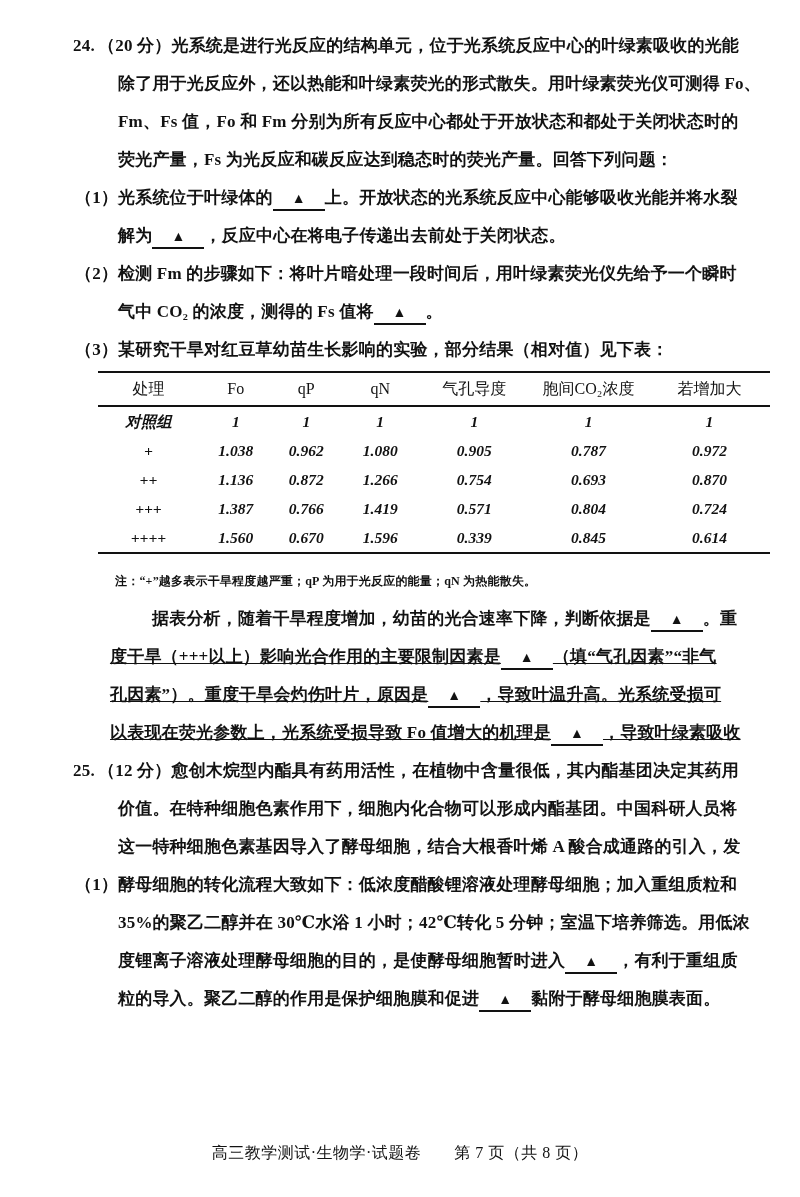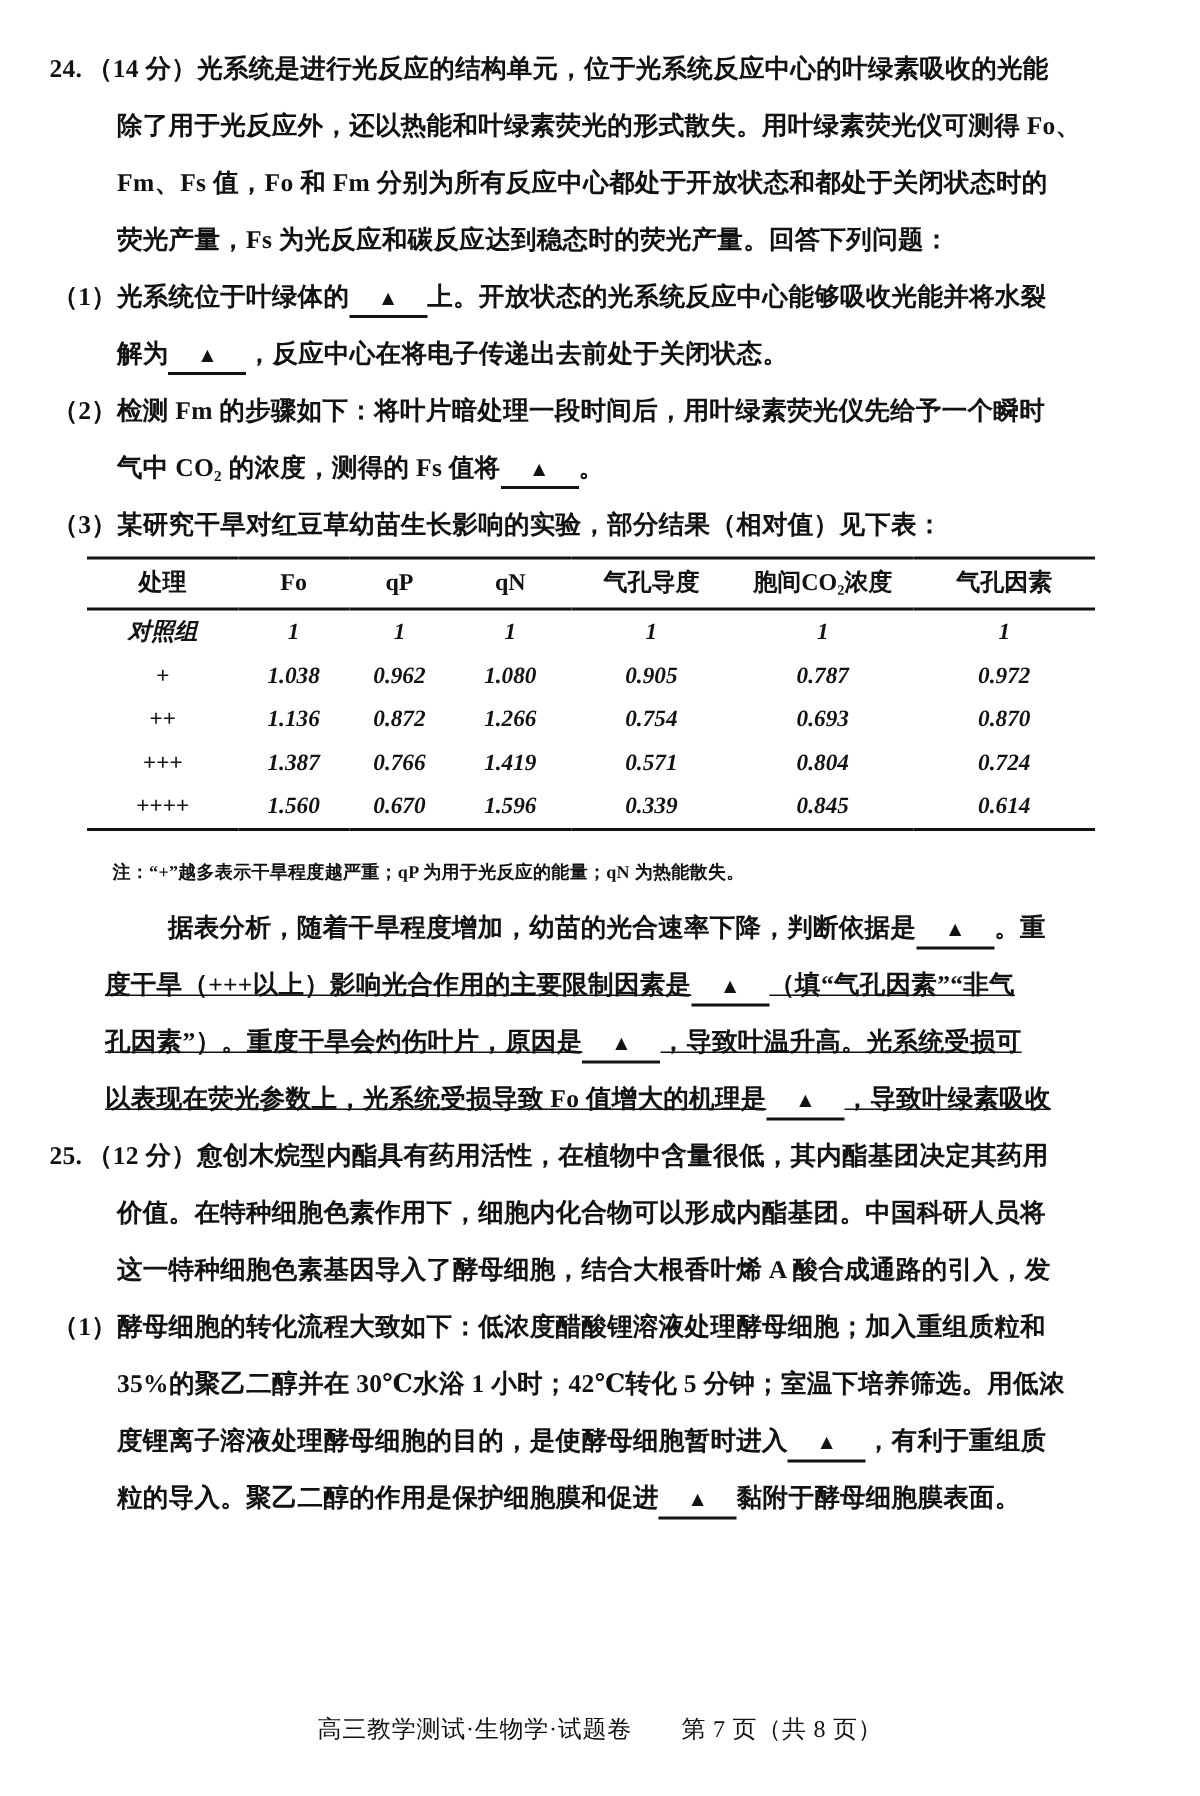--- a/index.html
+++ b/index.html
@@ -5,21 +5,21 @@
   html,body{margin:0;padding:0;}
   body{
     width:800px;height:1197px;
     background:#ffffff;
     color:#121212;
     font-family:"Liberation Serif","DejaVu Serif",serif;
     font-weight:600;
     overflow:hidden;
     position:relative;
   }
-  .page{padding-top:27px;position:relative;width:720px;height:1170px;}
+  .page{padding-top:27px;position:relative;width:720px;height:1170px;padding-left:40px;}
   .line{
     position:relative;
     line-height:38px;
     font-size:17px;
     white-space:nowrap;
     letter-spacing:0.2px;
   }
   .marker{position:absolute;left:33px;top:0;font-weight:700;}
   .l-qfirst{padding-left:58px;}
   .l-sub{padding-left:78px;}
@@ -40,21 +40,21 @@
   table.results{
     margin:2px 0 8px 58px;
     width:672px;
     border-collapse:collapse;
     border-top:2.5px solid #121212;
     border-bottom:2.5px solid #121212;
     table-layout:fixed;
   }
   table.results th{
     border-bottom:2px solid #121212;
-    font-weight:700;
+    font-weight:400;
     font-size:16px;
     padding:5px 0;
     line-height:22px;
   }
   table.results td{
     font-weight:700;
     font-size:15.5px;
     padding:3px 0;
     text-align:center;
     line-height:23px;
@@ -73,21 +73,21 @@
     letter-spacing:0.5px;
   }
 </style>
 </head>
 <body>
 
 <div class="page">
 
   <div class="line l-qfirst">
     <span class="marker">24.</span>
-    <span>（14 分）光系统是进行光反应的结构单元，位于光系统反应中心的叶绿素吸收的光能</span>
+    <span>（20 分）光系统是进行光反应的结构单元，位于光系统反应中心的叶绿素吸收的光能</span>
   </div>
   <div class="line l-cont">除了用于光反应外，还以热能和叶绿素荧光的形式散失。用叶绿素荧光仪可测得 Fo、</div>
   <div class="line l-cont">Fm、Fs 值，Fo 和 Fm 分别为所有反应中心都处于开放状态和都处于关闭状态时的</div>
   <div class="line l-cont">荧光产量，Fs 为光反应和碳反应达到稳态时的荧光产量。回答下列问题：</div>
 
   <div class="line l-sub">
     <span class="marker">（1）</span>
     <span>光系统位于叶绿体的<span class="blank">▲</span>上。开放状态的光系统反应中心能够吸收光能并将水裂</span>
   </div>
   <div class="line l-cont">解为<span class="blank">▲</span>，反应中心在将电子传递出去前处于关闭状态。</div>
@@ -114,21 +114,21 @@
         <col class="c7">
     </colgroup>
     <thead>
       <tr>
         <th>处理</th>
         <th>Fo</th>
         <th>qP</th>
         <th>qN</th>
         <th>气孔导度</th>
         <th>胞间CO₂浓度</th>
-        <th>气孔因素</th>
+        <th>若增加大</th>
       </tr>
     </thead>
     <tbody>
         <tr>
           <td>对照组</td>
           <td>1</td>
           <td>1</td>
           <td>1</td>
           <td>1</td>
           <td>1</td>

